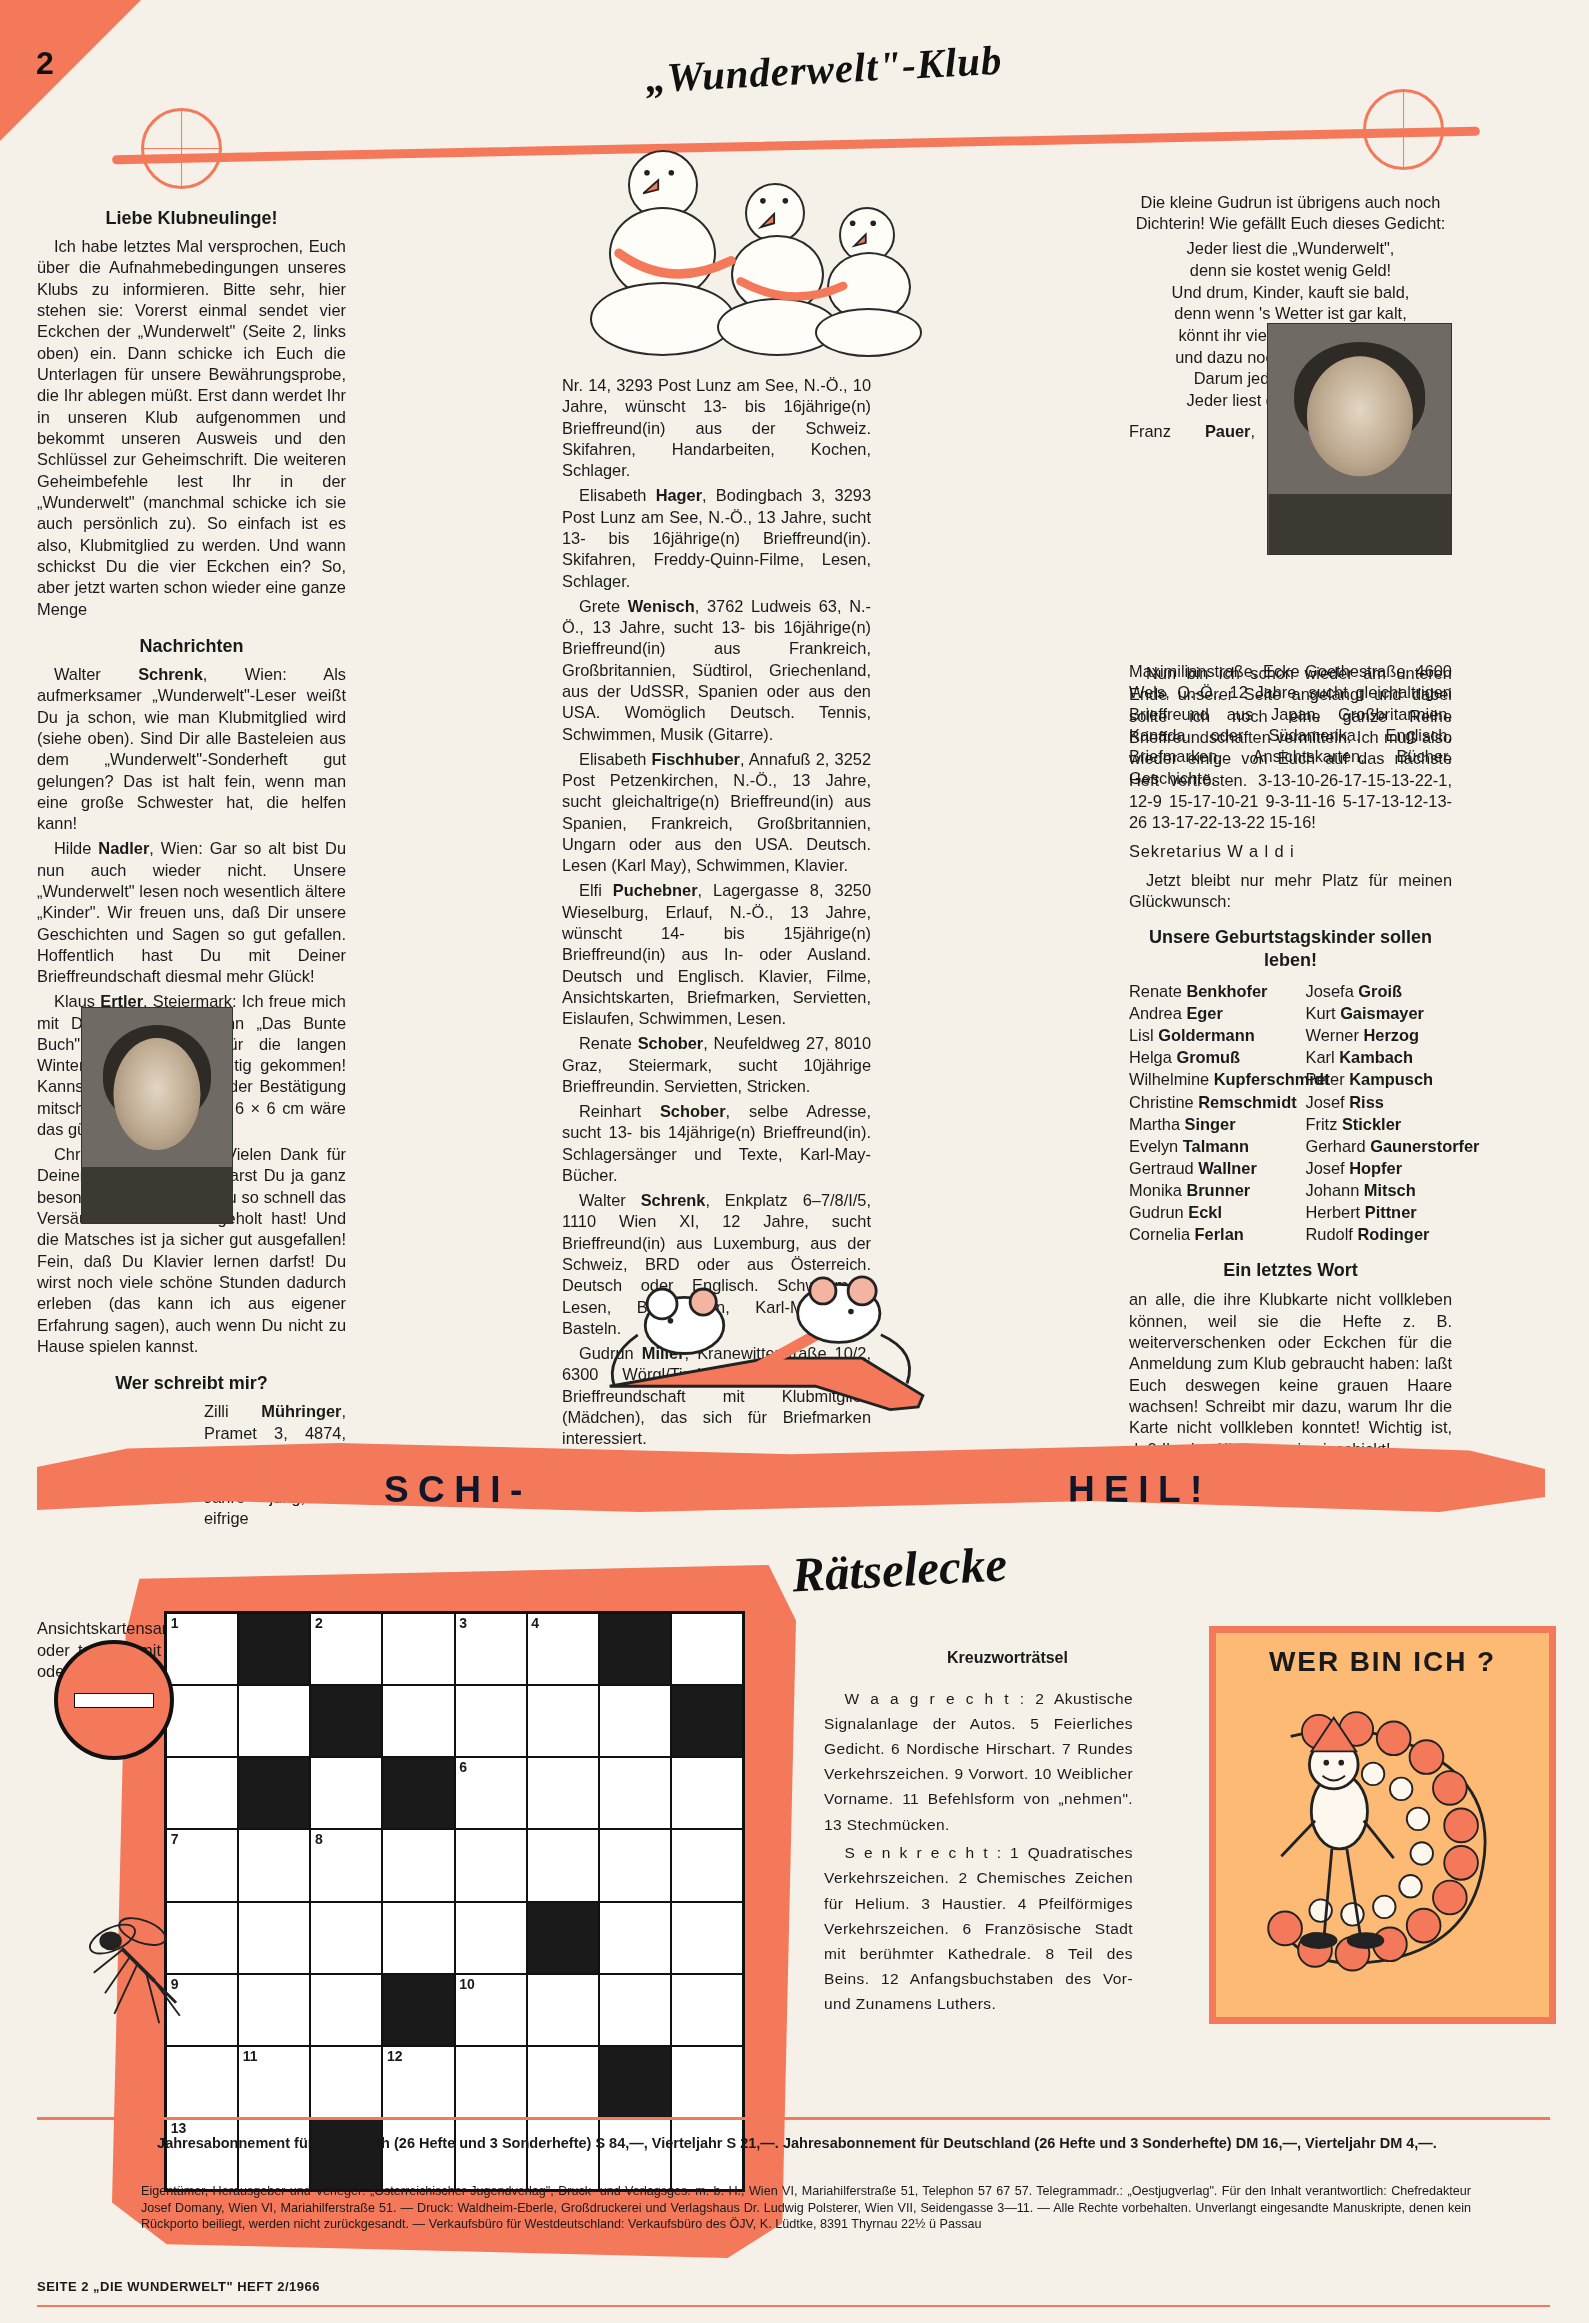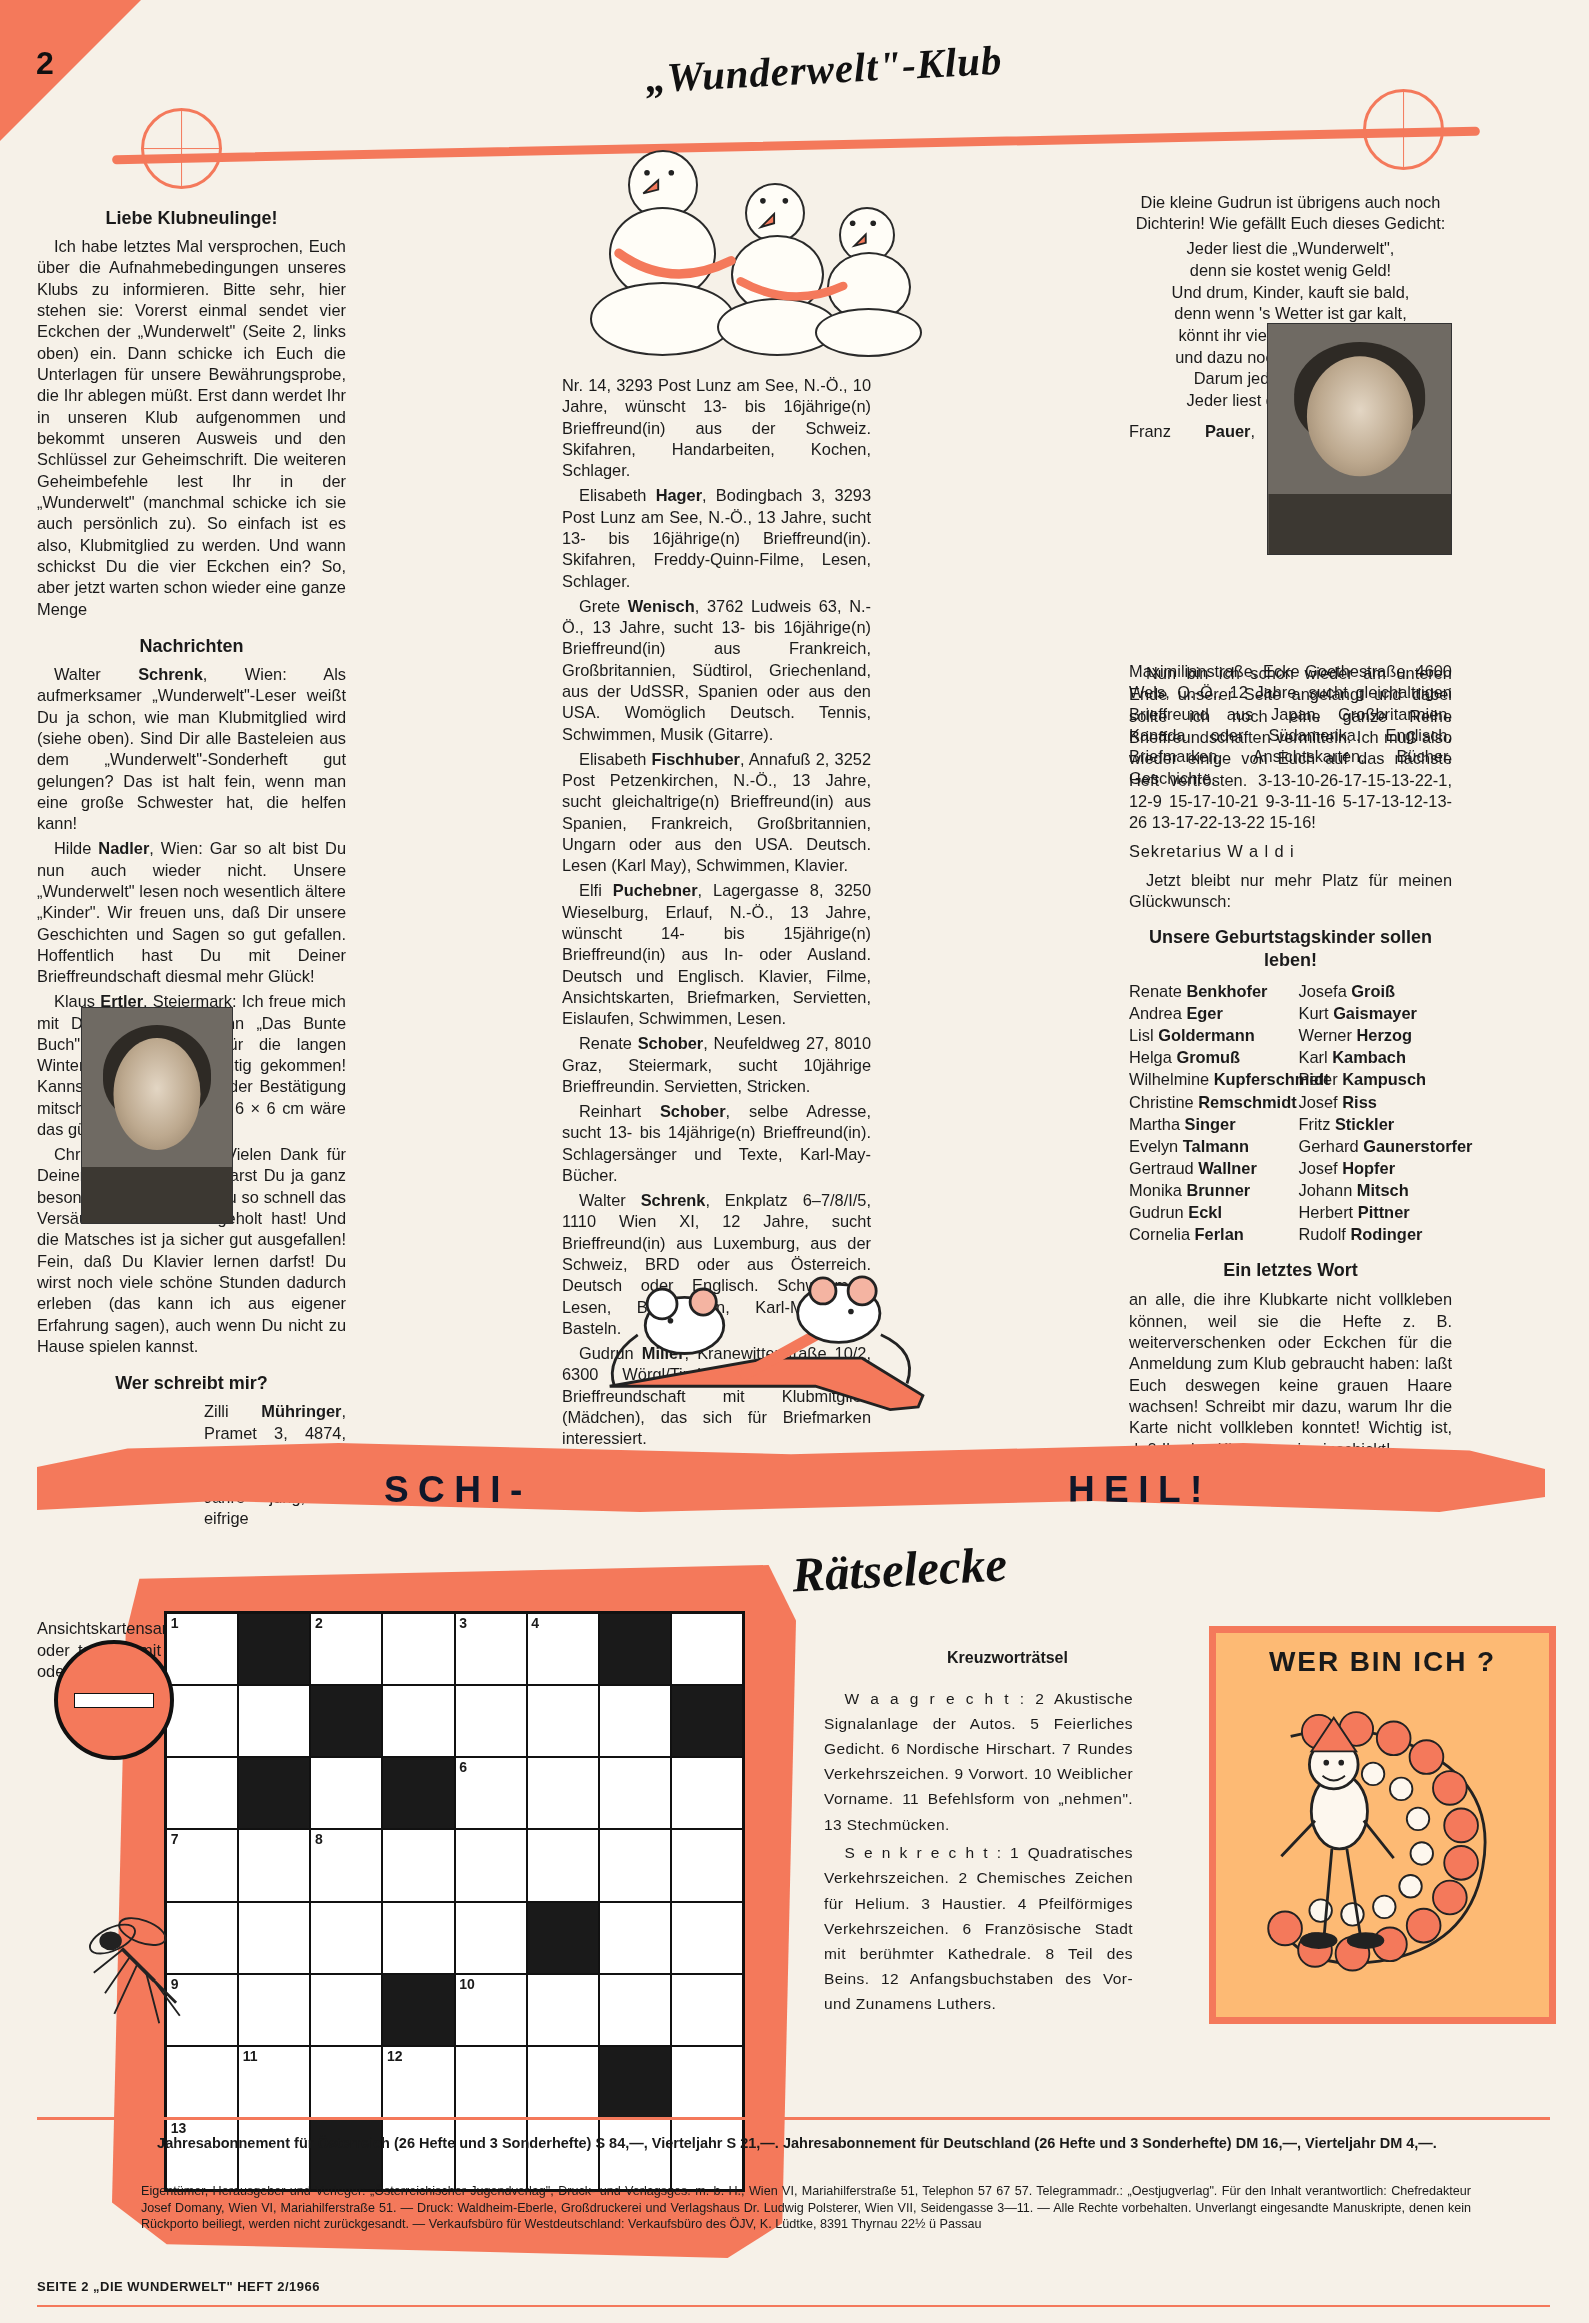--- a/index.html
+++ b/index.html
@@ -96,21 +96,21 @@
   .photo .body{
     position:absolute;left:50%;bottom:0;width:100%;height:26%;
     transform:translateX(-50%);
     background:#3c3832;
   }
   #photo-gudrun{left:1267px;top:323px;width:183px;height:230px;}
   #photo-zilli{left:81px;top:1007px;width:150px;height:215px;}
 
   
   .bday-head{text-align:center;font-weight:bold;font-size:18px;margin:13px 0 7.5px;}
-  .bday{display:flex;gap:8px;font-size:16.4px;line-height:1.35;align-items:flex-end;}
+  .bday{display:flex;gap:15px;font-size:16.4px;line-height:1.35;align-items:flex-end;}
   .bday ul{list-style:none;margin:0;padding:0;width:50%;}
   .bday li{white-space:nowrap;}
 
   
   .banner{
     position:absolute;left:37px;top:1443px;width:1508px;height:73px;
     background:#f4795b;
     clip-path:polygon(0 24px,6% 5.6px,20% 0,50% 11.2px,80% 0,95% 7.5px,100% 26px,100% 54px,93% 69px,70% 58px,40% 69px,12% 58px,0 67px);
   }
   .banner span{

